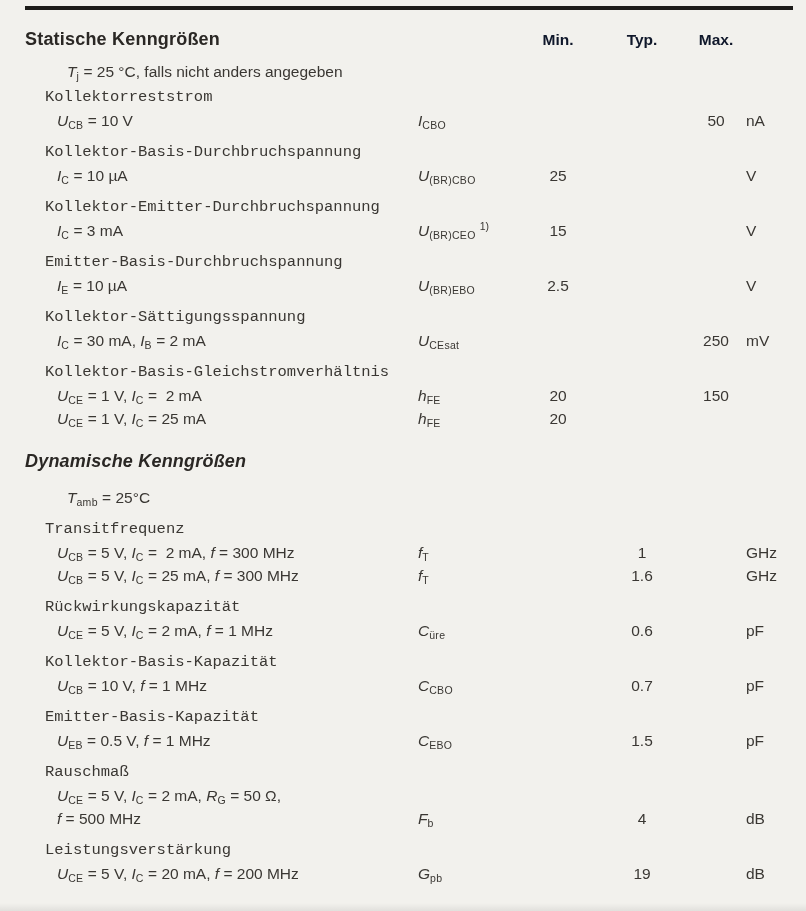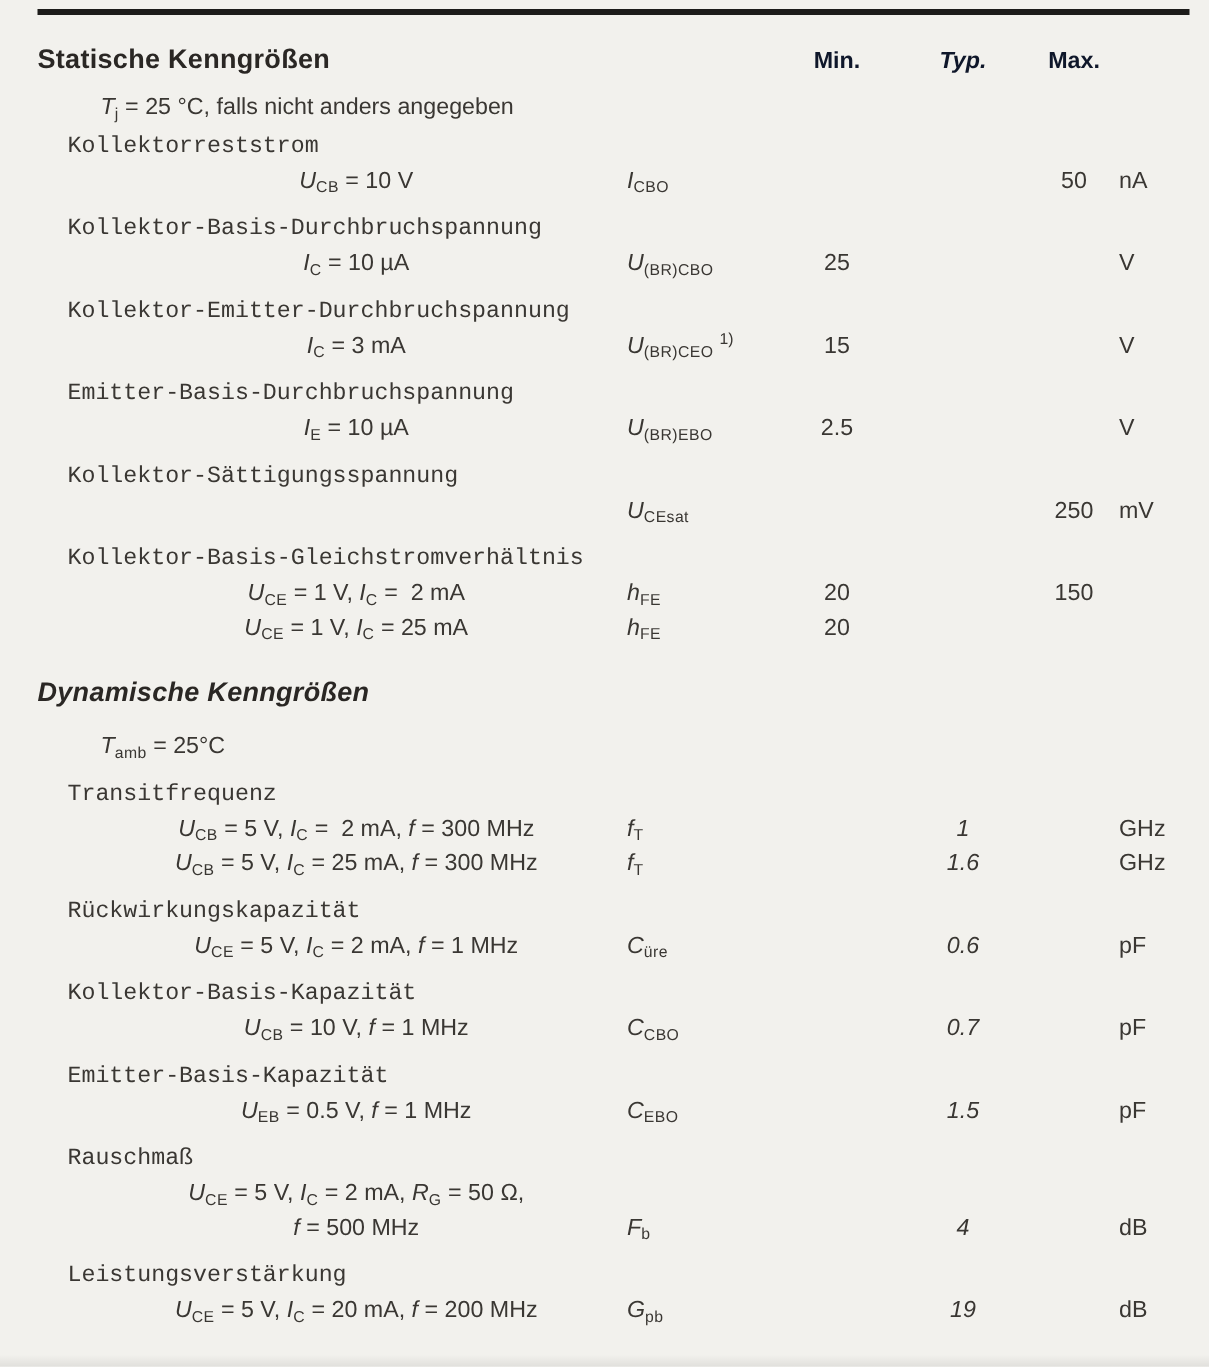--- a/index.html
+++ b/index.html
@@ -19,27 +19,27 @@
   .content { position: absolute; left: 25px; top: 28px; width: 768px; }
   .line {
     display: grid;
     grid-template-columns: 393px 110px 60px 24px 60px 14px 60px 47px;
     line-height: 23px; height: 23px;
     align-items: baseline;
   }
   .c1 { grid-column: 1; }
   .c2 { grid-column: 2; }
   .c3 { grid-column: 3; }
-  .c4 { grid-column: 5; font-style: italic; }
+  .c4 { grid-column: 5; }
   .c5 { grid-column: 7; }
   .c6 { grid-column: 8; }
   .span-all { grid-column: 1 / -1; }
   .desc { white-space: pre; overflow: visible; }
   .name { padding-left: 20px; font-family: Liberation Mono, monospace; }
-  .cond { padding-left: 32px; text-align: center; }
+  .cond { padding-left: 32px; }
   .note {
     white-space: pre; padding-left: 42px;
     line-height: 23px; height: 23px; margin-bottom: 3px;
   }
   .note.s2 { margin-bottom: 9px; }
   .num { text-align: center; }
   .unit { }
   .head { text-align: center; font-weight: bold; color: #0f172a; }
   .sec-title { font-weight: bold; font-size: 18px; color: #2a2724; letter-spacing: 0.2px; }
   .header-line { margin-bottom: 9px; }
@@ -131,20 +131,21 @@
             <div class="c4 num"></div>
             <div class="c5 num"></div>
             <div class="c6 unit">V</div>
           </div>
         </div>
         <div class="group">
           <div class="line">
             <div class="desc name span-all">Kollektor-Sättigungsspannung</div>
           </div>
           <div class="line">
+            <div class="desc cond c1"><i>I</i><sub>C</sub><span> = 30 mA, </span><i>I</i><sub>B</sub><span> = 2 mA</span></div>
             <div class="c2"><i>U</i><sub>CEsat</sub></div>
             <div class="c3 num"></div>
             <div class="c4 num"></div>
             <div class="c5 num">250</div>
             <div class="c6 unit">mV</div>
           </div>
         </div>
         <div class="group">
           <div class="line">
             <div class="desc name span-all">Kollektor-Basis-Gleichstromverhältnis</div>

